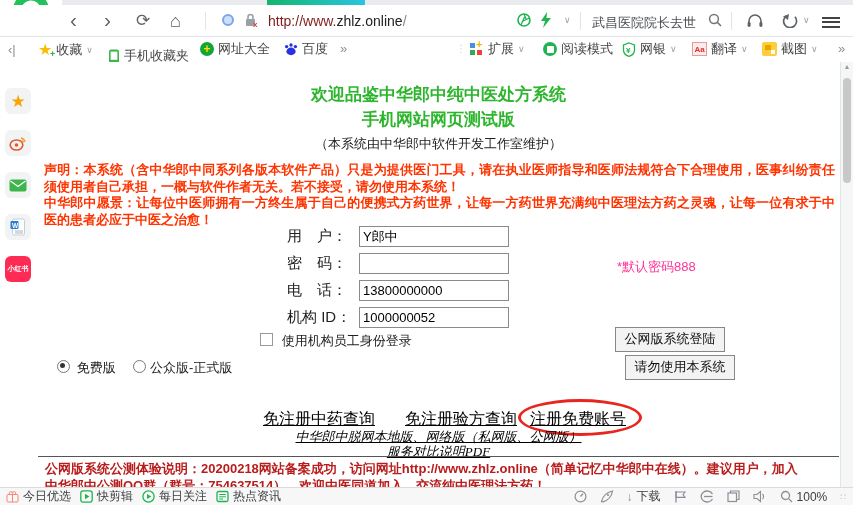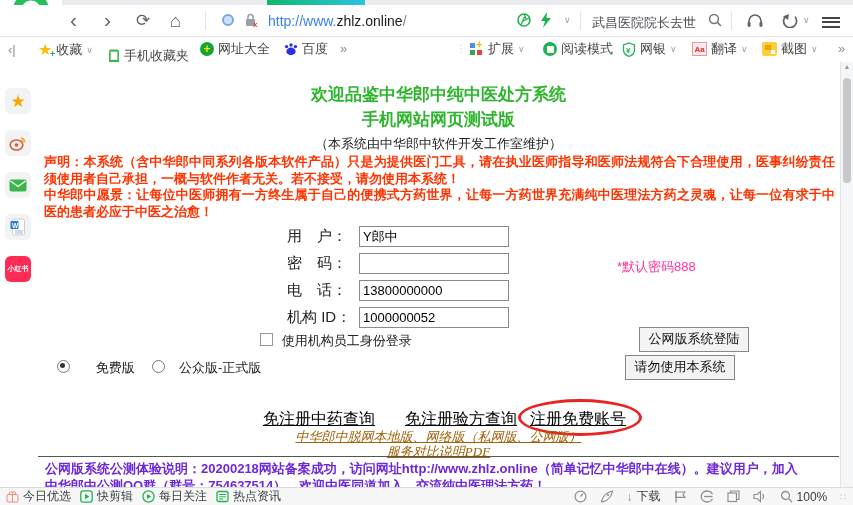--- a/index.html
+++ b/index.html
@@ -20,41 +20,41 @@
   .bkitem{display:flex;align-items:center;gap:4px;white-space:nowrap;}
   
   #sidebar{left:0;top:62px;width:36px;height:425px;background:#fff;border-right:1px solid #ececec;}
   .sideico{position:absolute;left:5px;width:26px;height:26px;border-radius:6px;background:#f2f3f5;
            display:flex;align-items:center;justify-content:center;}
   
   #main{left:36px;top:62px;width:805px;height:425px;background:#fff;overflow:hidden;}
   .gtitle{width:100%;text-align:center;font-weight:bold;font-size:17px;color:#2eb52e;line-height:25px;}
   .subtitle{width:100%;text-align:center;font-size:13px;color:#222;}
   .redpara{left:8px;right:6px;font-size:13px;font-weight:bold;color:#ff3300;line-height:16.5px;
-           text-align:justify;}
+           text-align:justify;margin-top:8px;}
   .redpara p{margin:0;}
   .frow{height:27px;display:flex;align-items:center;}
   .flabel{font-size:15px;color:#222;width:72px;white-space:nowrap;}
   .finput{width:142px;height:17px;border:1px solid #8a8a8a;font-size:13px;padding:1px 3px;
           font-family:"Liberation Sans",sans-serif;}
   .pinkhint{font-size:13px;color:#ff3399;}
   .gbtn{width:108px;height:23px;background:#f3f3f3;border:1px solid #878787;font-size:13px;
         color:#111;text-align:center;line-height:21px;cursor:default;}
   .cbox{display:inline-block;width:11px;height:11px;border:1px solid #999;background:#fff;
         vertical-align:-1px;}
   .rad{display:inline-block;width:11px;height:11px;border:1px solid #777;border-radius:50%;
        background:#fff;vertical-align:-1px;position:relative;}
   .rad.sel:after{content:"";position:absolute;left:2px;top:2px;width:5px;height:5px;
        border-radius:50%;background:#333;}
   .plink{font-size:16px;color:#000000;text-decoration:underline;white-space:nowrap;text-align:center;}
-  .slink{font-size:13px;color:#a16207;text-decoration:underline;font-style:italic;
+  .slink{font-size:13px;color:#000000;text-decoration:underline;font-style:italic;
          font-family:"Liberation Serif",serif;white-space:nowrap;}
   #redellipse{left:482px;top:337px;width:118px;height:31px;border:3px solid #e8251f;
               border-radius:50%;}
-  .notice{font-size:13px;font-weight:bold;color:#6d28d9;white-space:nowrap;}
+  .notice{font-size:13px;font-weight:bold;color:#b91c1c;white-space:nowrap;}
   
   #scrollbar{right:0;top:62px;width:12px;height:425px;background:#f5f6f7;border-left:1px solid #e4e4e4;}
   #scrollthumb{position:absolute;left:2px;top:16px;width:8px;height:105px;background:#c6c8ca;border-radius:4px;}
   #scrollup{position:absolute;left:0;top:1px;width:12px;text-align:center;font-size:7px;color:#9a9a9a;}
   
   #statusbar{left:0;top:487px;width:853px;height:18px;background:#f7f7f7;border-top:1px solid #dcdcdc;
              display:flex;align-items:center;padding:0 6px;box-sizing:border-box;gap:9px;
              font-size:12px;color:#3c4043;white-space:nowrap;}
   .sbitem{display:flex;align-items:center;gap:4px;}
   .rcluster{margin-left:auto;display:flex;align-items:center;gap:13px;}
@@ -81,21 +81,21 @@
     <div class="abs navglyph" style="left:170px;top:2px;font-size:18px">⌂</div>
     <div class="abs vdiv" style="left:205px;top:7px"></div>
 
     <div class="abs" style="left:222px;top:9px;width:12px;height:12px;border:2px solid #7aa7e8;border-radius:50%;background:#cfe0f8;box-sizing:border-box;"></div>
     <svg class="abs" style="left:244px;top:8px" width="16" height="15" viewBox="0 0 16 15">
       <rect x="2" y="6" width="9" height="7" rx="1" fill="#9aa0a6"></rect>
       <path d="M4 6 V4 a2.5 2.5 0 0 1 5 0 V6" stroke="#9aa0a6" stroke-width="1.6" fill="none"></path>
       <text x="9" y="14" font-size="8" font-weight="bold" fill="#e53935">x</text>
     </svg>
     <div class="abs" style="left:268px;top:8px;font-size:14px;">
-      <span style="color:#3b82f6">http://www.</span><span style="color:#202124">zhlz.online</span><span style="color:#80868b">/</span>
+      <span style="color:#7f1d1d">http://www.</span><span style="color:#202124">zhlz.online</span><span style="color:#80868b">/</span>
     </div>
 
     <svg class="abs" style="left:517px;top:8px" width="14" height="14" viewBox="0 0 14 14">
       <circle cx="7" cy="7" r="6" stroke="#21b352" stroke-width="1.6" fill="none"></circle>
       <path d="M7 1 L9.5 7 M12.5 5 L5 8.5 M4 12 L7.5 4" stroke="#21b352" stroke-width="1.3" fill="none"></path>
     </svg>
     <svg class="abs" style="left:540px;top:7px" width="12" height="16" viewBox="0 0 12 16">
       <polygon points="7,0 1,9 5,9 3,16 11,6 6.5,6" fill="#21b352"></polygon>
     </svg>
     <div class="abs chev" style="left:564px;top:10px">∨</div>
@@ -268,28 +268,28 @@
         <input class="finput" type="text" value="1000000052" style="">
       </div>
     </div>
     <div class="abs pinkhint" style="left:581px;top:196px">*默认密码888</div>
 
     <div class="abs" style="left:224px;top:270px;font-size:13px">
       <span class="cbox"></span>
       <span style="margin-left:5px">使用机构员工身份登录</span>
     </div>
 
-    <div class="abs gbtn" style="left:603px;top:265px">公网版系统登陆</div>
+    <div class="abs gbtn" style="left:579px;top:265px">公网版系统登陆</div>
     <div class="abs gbtn" style="left:589px;top:293px">请勿使用本系统</div>
 
     <div class="abs" style="left:21px;top:297px;font-size:13px">
       <span class="rad sel"></span>
-      <span style="margin:0 14px 0 22px">免费版</span>
+      <span style="margin:0 14px 0 3px">免费版</span>
       <span class="rad"></span>
-      <span style="margin-left:10px">公众版-正式版</span>
+      <span style="margin-left:0">公众版-正式版</span>
     </div>
 
     <div class="abs plink" style="left:227px;top:347px">免注册中药查询</div>
     <div class="abs plink" style="left:369px;top:347px">免注册验方查询</div>
     <div class="abs plink" style="left:494px;top:347px">注册免费账号</div>
     <div class="abs" id="redellipse"></div>
 
     <div class="abs slink" style="top:366px;left:0;width:100%;text-align:center">中华郎中脱网本地版、网络版（私网版、公网版）</div>
     <div class="abs slink" style="top:381px;left:0;width:100%;text-align:center">服务对比说明PDF</div>
 

